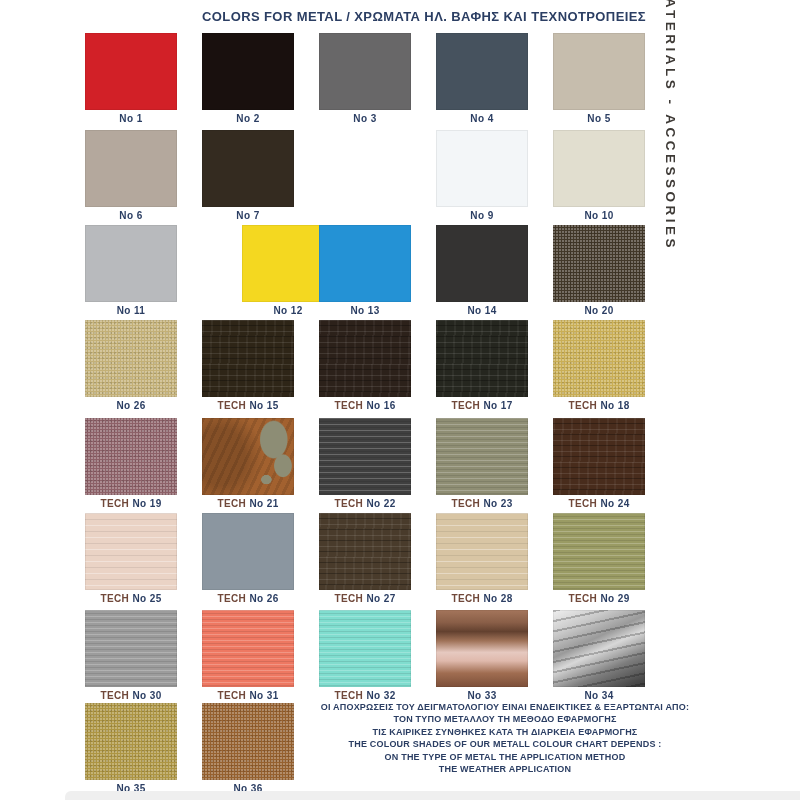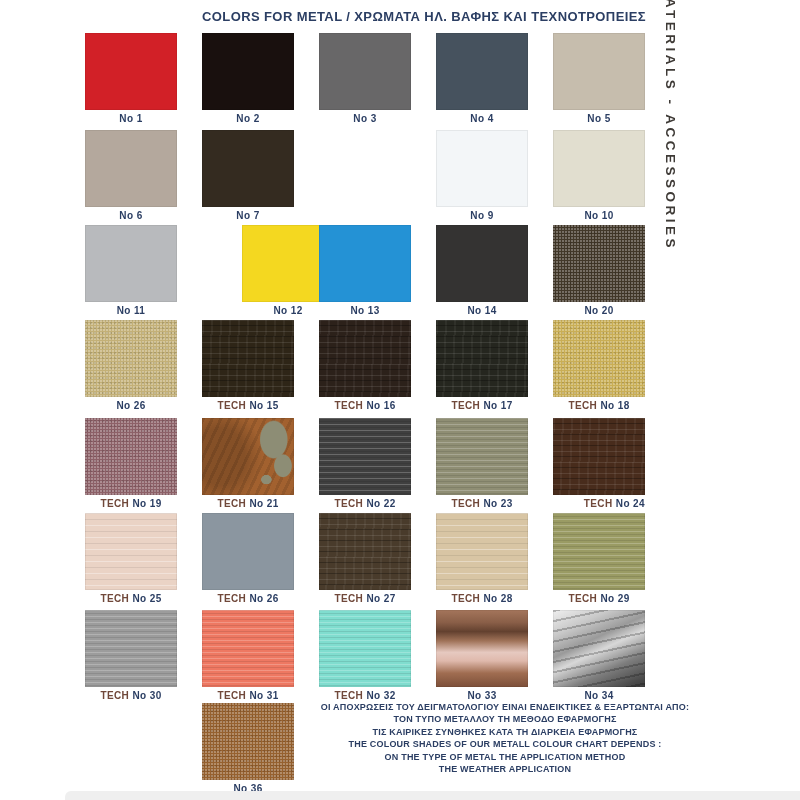--- a/index.html
+++ b/index.html
@@ -174,21 +174,21 @@
     <div class="cell" style="left: 319px; top: 418px;">
       <div class="swatch tex-brushed" style="background-color: rgb(63, 63, 63);"></div>
       <div class="swatch-label" style="color: rgb(43, 62, 99);"><span class="tech" style="color: rgb(112, 72, 58);">TECH </span><span>No 22</span></div>
     </div>
     <div class="cell" style="left: 436px; top: 418px;">
       <div class="swatch tex-brushed" style="background-color: rgb(143, 142, 116);"></div>
       <div class="swatch-label" style="color: rgb(43, 62, 99);"><span class="tech" style="color: rgb(112, 72, 58);">TECH </span><span>No 23</span></div>
     </div>
     <div class="cell" style="left: 553px; top: 418px;">
       <div class="swatch tex-wood" style="background-color: rgb(72, 44, 28);"></div>
-      <div class="swatch-label" style="color: rgb(43, 62, 99); text-align: right;"><span class="tech" style="color: rgb(112, 72, 58);">TECH </span><span>No 24</span></div>
+      <div class="swatch-label" style="color: rgb(43, 62, 99);"><span class="tech" style="color: rgb(112, 72, 58);">TECH </span><span>No 24</span></div>
     </div>
     <div class="cell" style="left: 85px; top: 513px;">
       <div class="swatch tex-wood-light" style="background-color: rgb(234, 211, 197);"></div>
       <div class="swatch-label" style="color: rgb(43, 62, 99);"><span class="tech" style="color: rgb(112, 72, 58);">TECH </span><span>No 25</span></div>
     </div>
     <div class="cell" style="left: 202px; top: 513px;">
       <div class="swatch" style="background-color: rgb(139, 150, 160);"></div>
       <div class="swatch-label" style="color: rgb(43, 62, 99);"><span class="tech" style="color: rgb(112, 72, 58);">TECH </span><span>No 26</span></div>
     </div>
     <div class="cell" style="left: 319px; top: 513px;">
@@ -215,20 +215,24 @@
       <div class="swatch tex-brushed" style="background-color: rgb(128, 221, 207);"></div>
       <div class="swatch-label" style="color: rgb(43, 62, 99);"><span class="tech" style="color: rgb(112, 72, 58);">TECH </span><span>No 32</span></div>
     </div>
     <div class="cell" style="left: 436px; top: 610px;">
       <div class="swatch tex-copper" style="background-color: rgb(164, 117, 91);"></div>
       <div class="swatch-label" style="color: rgb(43, 62, 99);">No 33</div>
     </div>
     <div class="cell" style="left: 553px; top: 610px;">
       <div class="swatch tex-chrome" style="background-color: rgb(154, 154, 154);"></div>
       <div class="swatch-label" style="color: rgb(43, 62, 99);">No 34</div>
+    </div>
+    <div class="cell" style="left: 85px; top: 703px;">
+      <div class="swatch tex-speckle" style="background-color: rgb(173, 149, 67);"></div>
+      <div class="swatch-label" style="color: rgb(43, 62, 99);">No 35</div>
     </div>
     <div class="cell" style="left: 202px; top: 703px;">
       <div class="swatch tex-speckle" style="background-color: rgb(150, 97, 47);"></div>
       <div class="swatch-label" style="color: rgb(43, 62, 99);">No 36</div>
     </div>
   </div>
 
 <div class="disclaimer">
   <div>ΟΙ ΑΠΟΧΡΩΣΕΙΣ ΤΟΥ ΔΕΙΓΜΑΤΟΛΟΓΙΟΥ ΕΙΝΑΙ ΕΝΔΕΙΚΤΙΚΕΣ &amp; ΕΞΑΡΤΩΝΤΑΙ ΑΠΟ:</div>
   <div>ΤΟΝ ΤΥΠΟ ΜΕΤΑΛΛΟΥ ΤΗ ΜΕΘΟΔΟ ΕΦΑΡΜΟΓΗΣ</div>

